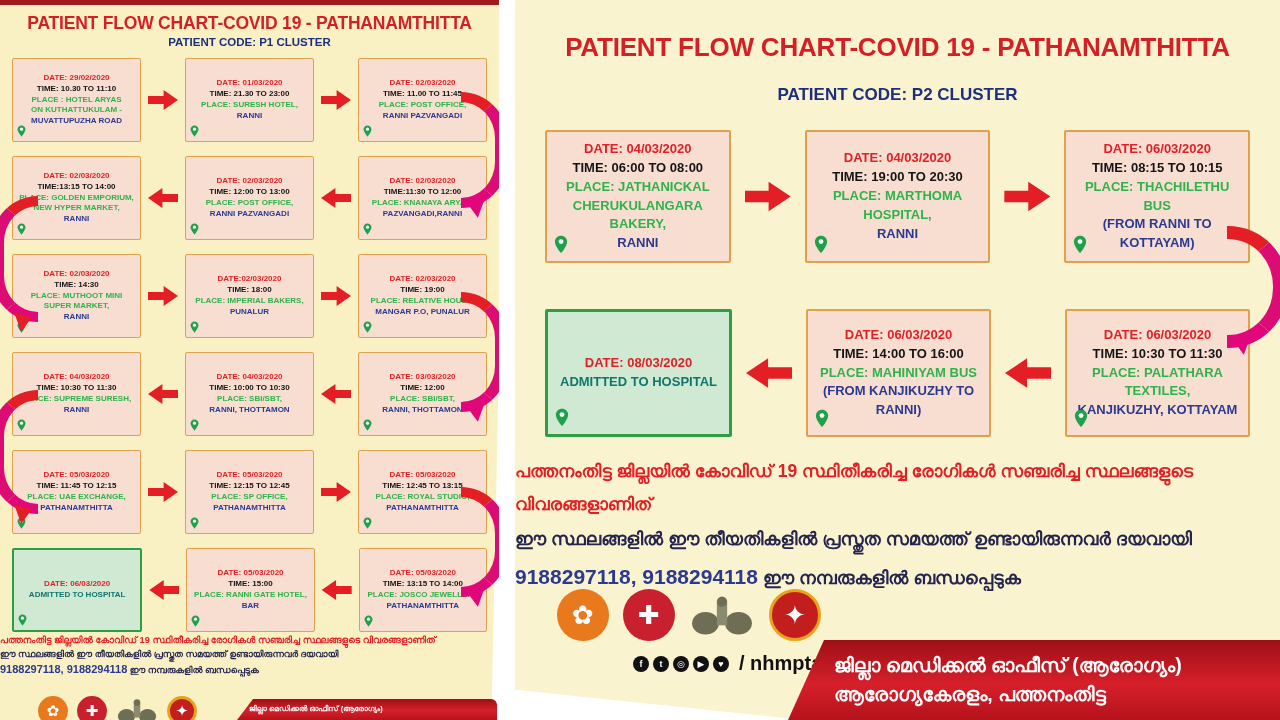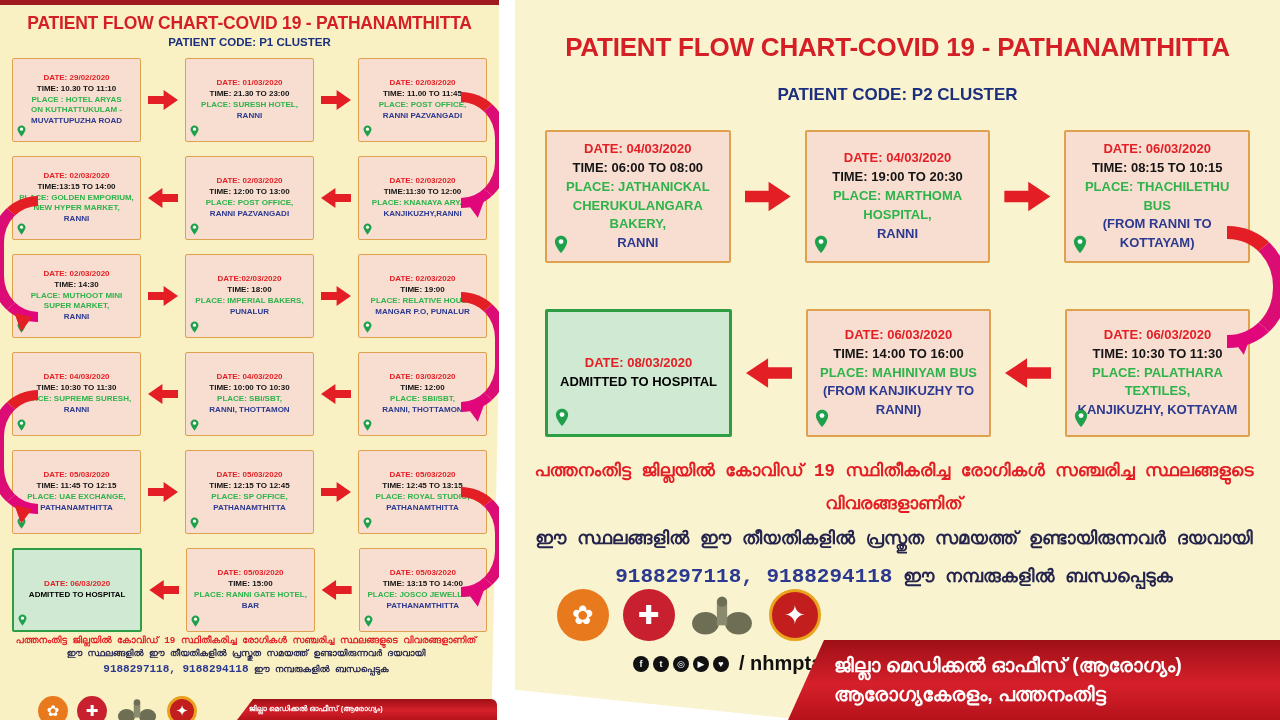--- a/index.html
+++ b/index.html
@@ -30,21 +30,21 @@
   .flowbox{position:relative;background:#F8DED1;border:1.6px solid #DFA14E;border-radius:2px;
            text-align:center;display:flex;flex-direction:column;justify-content:center;font-weight:bold;}
   #grid-left .flowbox{width:126px;padding:4px 4px;font-size:8px;line-height:1.35;}
   #grid-right .flowbox{width:176px;padding:8px 6px;font-size:13px;line-height:1.45;border-width:2.5px;}
   .flowbox.admitted{background:#CFE9D2;border:2px solid #2E9E44;}
   #grid-right .flowbox.admitted{border-width:3px;}
   .bl-date{color:#E31E24;}
   .bl-time{color:#141414;}
   .bl-place{color:#2EB34A;}
   .bl-loc{color:#2B3990;}
-  .bl-status{color:#000000;}
+  .bl-status{color:#0f766e;}
   .pin{position:absolute;}
   #grid-left .pin{left:4px;bottom:4px;width:9px;height:12px;}
   #grid-right .pin{left:7px;bottom:7px;width:14px;height:19px;}
 
   
   .flow-arrow{background:#E31E24;align-self:center;flex:0 0 auto;}
   #grid-left .flow-arrow{width:30px;height:22px;margin:0 7px;}
   #grid-right .flow-arrow{width:46px;height:32px;margin:0 14px;}
   .arrow-right{clip-path:polygon(0 32%,52% 32%,52% 4%,100% 50%,52% 96%,52% 68%,0 68%);}
   .arrow-left{clip-path:polygon(100% 32%,48% 32%,48% 4%,0 50%,48% 96%,48% 68%,100% 68%);}
@@ -62,21 +62,21 @@
   .curve-l::after{content:"";position:absolute;right:-4px;bottom:-16px;width:0;height:0;
            border:10px solid transparent;border-left:15px solid #E31E24;transform:rotate(-20deg);}
   .cv1{right:-8px;top:92px;height:96px;}
   .cv2{left:-8px;top:196px;height:106px;}
   .cv3{right:-8px;top:292px;height:100px;}
   .cv4{left:-8px;top:390px;height:104px;}
   .cv5{right:-8px;top:487px;height:90px;}
   .cv-r1{right:-8px;top:226px;height:96px;width:46px;border-width:13px 15px 13px 0;}
 
   
-  .footnote{position:absolute;left:0;right:7px;text-align:center;font-weight:bold;font-family:Liberation Mono, monospace;}
+  .footnote{position:absolute;left:0;right:7px;text-align:left;font-weight:bold;}
   .panel-left .footnote{top:634px;}
   .panel-right .footnote{top:455px;}
   .fn1{color:#E31E24;}
   .fn2{color:#24244d;}
   .fn-phone{color:#2B3990;}
   .fn-suffix{color:#24244d;}
   .panel-left .fn1{font-size:9.3px;line-height:1.5;}
   .panel-left .fn2{font-size:9px;line-height:1.5;}
   .panel-left .fn3{font-size:9px;line-height:1.6;}
   .panel-left .fn-phone{font-size:11px;}
@@ -186,21 +186,21 @@
             <svg class="pin" viewBox="0 0 24 32">
               <path d="M12 1C6 1 1.5 5.6 1.5 11.4 1.5 19 12 31 12 31s10.5-12 10.5-19.6C22.5 5.6 18 1 12 1z" fill="#1FA04B"></path>
               <circle cx="12" cy="11" r="4.2" fill="#fff"></circle>
             </svg>
           </div>
           <div class="flow-arrow arrow-left"></div>
           <div class="flowbox">
             <div class="bl-date">DATE: 02/03/2020</div>
             <div class="bl-time">TIME:11:30 TO 12:00</div>
             <div class="bl-place">PLACE: KNANAYA ARYAS,</div>
-            <div class="bl-loc">KANJIKUZHY,RANNI</div>
+            <div class="bl-loc">PAZVANGADI,RANNI</div>
             <svg class="pin" viewBox="0 0 24 32">
               <path d="M12 1C6 1 1.5 5.6 1.5 11.4 1.5 19 12 31 12 31s10.5-12 10.5-19.6C22.5 5.6 18 1 12 1z" fill="#1FA04B"></path>
               <circle cx="12" cy="11" r="4.2" fill="#fff"></circle>
             </svg>
           </div>
         </div>
         <div class="flow-row">
           <div class="flowbox">
             <div class="bl-date">DATE: 02/03/2020</div>
             <div class="bl-time">TIME: 14:30</div>

